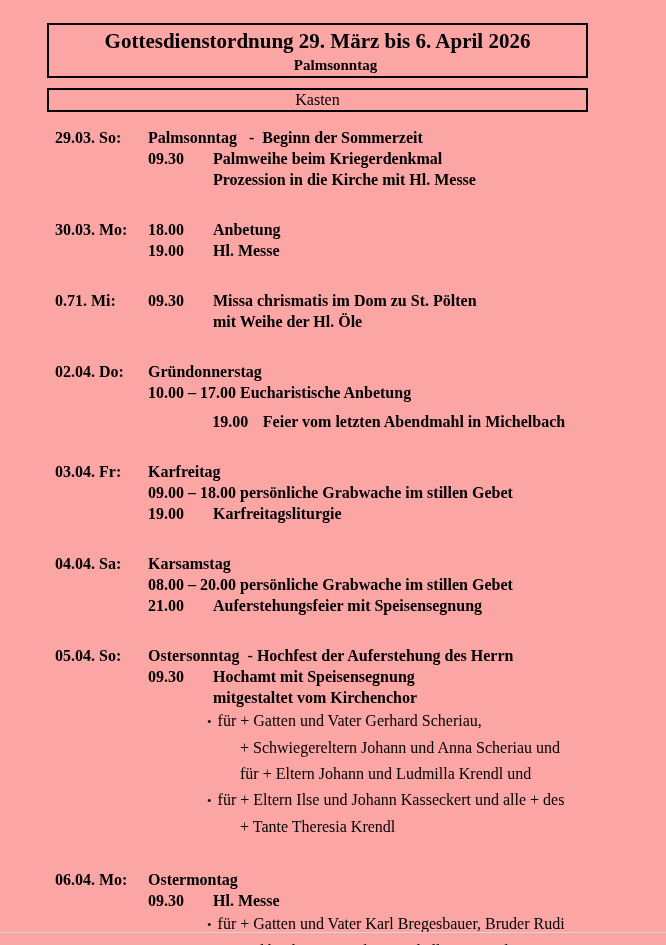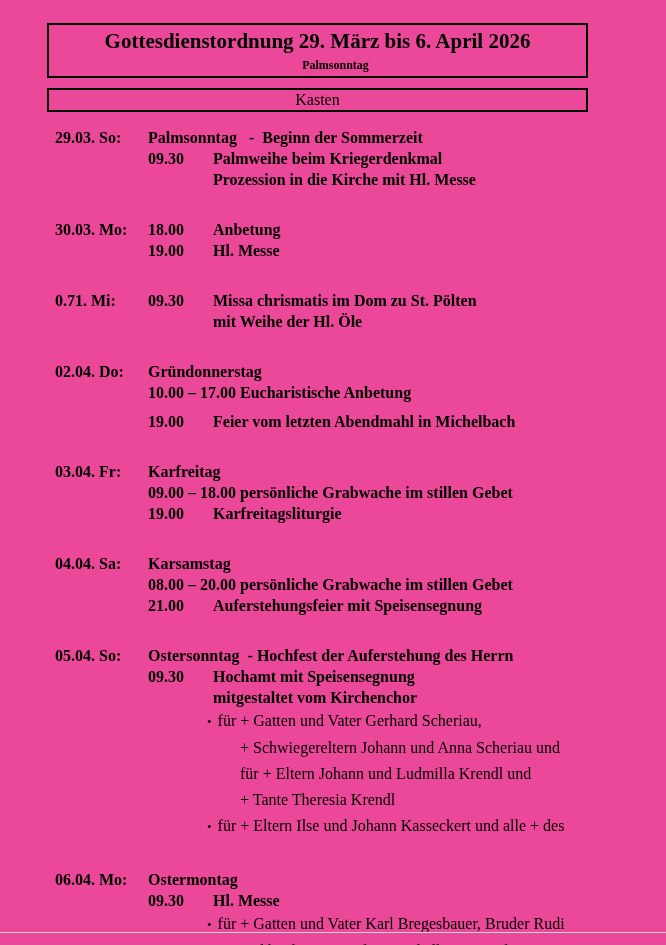--- a/index.html
+++ b/index.html
@@ -2,28 +2,28 @@
 <html><head>
 <meta charset="utf-8">
 <style>
   * { box-sizing: border-box; margin: 0; padding: 0; }
   html, body { background: #ffffff; }
   body {
     width: 666px; height: 945px;
     font-family: "Liberation Serif", "DejaVu Serif", serif;
     color: #000; overflow: hidden;
   }
-  .page { position: relative; width: 666px; height: 945px; background: #ec4899; }
+  .page { position: relative; width: 666px; height: 945px; background: #fca5a5; }
 
   .title-box {
     position: absolute; left: 47px; top: 23px; width: 541px; height: 55px;
     border: 2px solid #000; text-align: center; padding-top: 3px;
   }
   .doc-title { font-size: 21px; font-weight: bold; line-height: 27px; white-space: pre; }
-  .doc-subtitle { font-size: 12px; font-weight: bold; line-height: 21px; padding-left: 36px; }
+  .doc-subtitle { font-size: 15px; font-weight: bold; line-height: 21px; padding-left: 36px; }
 
   .kasten-box {
     position: absolute; left: 47px; top: 88px; width: 541px; height: 24px;
     border: 2px solid #000; text-align: center;
   }
   .kasten-title { font-size: 16px; font-weight: normal; line-height: 19px; }
 
   .entries { position: absolute; left: 55px; top: 127px; width: 560px; }
   .entry {
     display: flex; margin-bottom: 29px;
@@ -34,21 +34,21 @@
   .entry-lines { flex: 1; min-width: 0; }
 
   .line { white-space: pre-wrap; }
   .line .time { display: inline-block; width: 65px; }
   .line.desc { padding-left: 65px; }
   .line.bullet, .line.cont {
     font-weight: normal; line-height: 26px;
   }
   .line.bullet { padding-left: 59px; }
   .line.cont { padding-left: 92px; }
-  .line.gap { margin-top: 8px; }
+  .line.gap { margin-top: 8px; text-align: center; }
   .bglyph { display: inline-block; margin-right: 6px; font-size: 13px; }
 
   .bottom-rule {
     position: absolute; left: 0; top: 932px; width: 666px; height: 1px;
     background: #d6d6d6;
   }
 </style>
 </head>
 <body>
 
@@ -112,22 +112,22 @@
       </div>
       <div class="entry">
         <div class="entry-date">05.04. So:</div>
         <div class="entry-lines">
           <div class="line span">Ostersonntag  - Hochfest der Auferstehung des Herrn</div>
           <div class="line timed"><span class="time">09.30</span><span>Hochamt mit Speisensegnung</span></div>
           <div class="line desc">mitgestaltet vom Kirchenchor</div>
           <div class="line bullet"><span class="bglyph">•</span><span>für + Gatten und Vater Gerhard Scheriau,</span></div>
           <div class="line cont">+ Schwiegereltern Johann und Anna Scheriau und</div>
           <div class="line cont">für + Eltern Johann und Ludmilla Krendl und</div>
+          <div class="line bullet"><span class="bglyph">•</span><span>für + Eltern Ilse und Johann Kasseckert und alle + des</span></div>
           <div class="line cont">+ Tante Theresia Krendl</div>
-          <div class="line bullet"><span class="bglyph">•</span><span>für + Eltern Ilse und Johann Kasseckert und alle + des</span></div>
         </div>
       </div>
       <div class="entry">
         <div class="entry-date">06.04. Mo:</div>
         <div class="entry-lines">
           <div class="line span">Ostermontag</div>
           <div class="line timed"><span class="time">09.30</span><span>Hl. Messe</span></div>
           <div class="line bullet"><span class="bglyph">•</span><span>für + Gatten und Vater Karl Bregesbauer, Bruder Rudi</span></div>
           <div class="line cont">und beiderseits + Eltern und alle Verwandten</div>
         </div>

